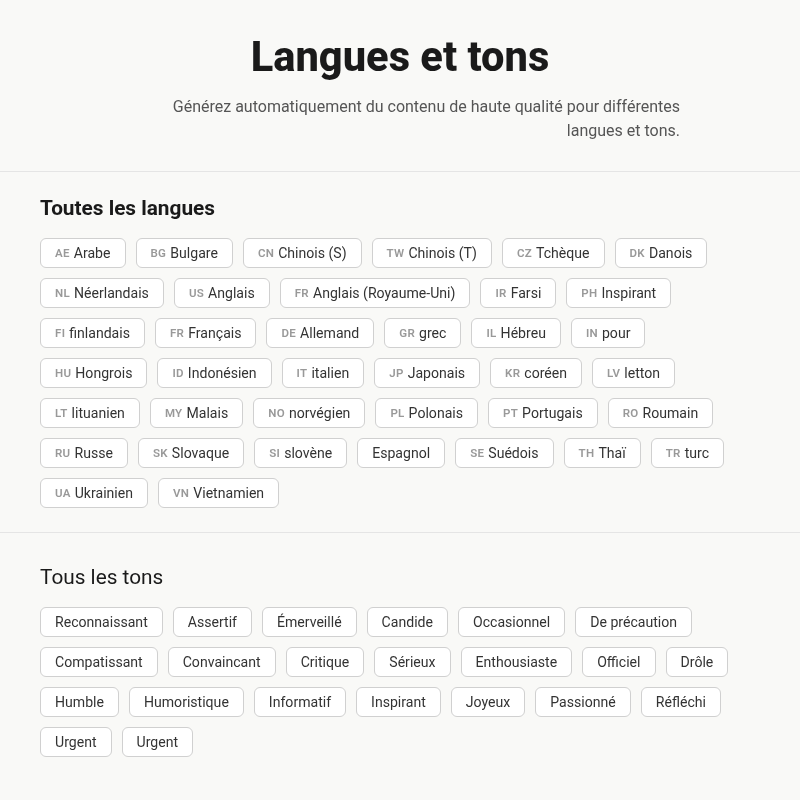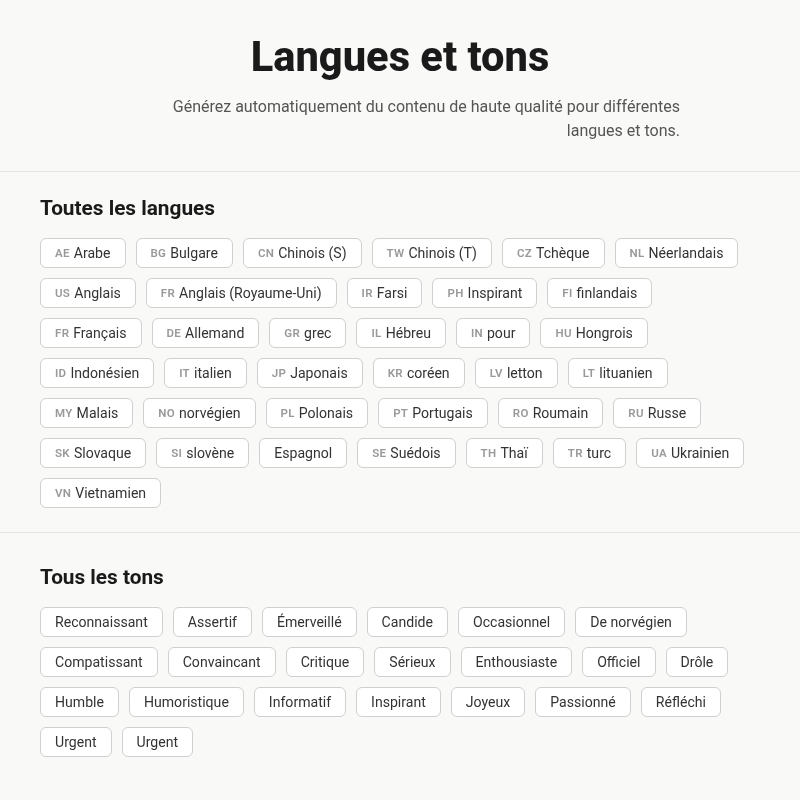--- a/index.html
+++ b/index.html
@@ -83,21 +83,21 @@
       text-transform: uppercase;
       letter-spacing: 0.3px;
     }
 
     .tone-section {
       padding: 8px 40px 32px;
     }
 
     .tone-section .section-title {
       font-size: 1.3rem;
-      font-weight: 700;
+      font-weight: 400;
       color: #1a1a1a;
       margin-bottom: 18px;
     }
   </style>
 </head>
 <body>
 
 <div class="header">
   <h1>Langues et tons</h1>
   <p>Générez automatiquement du contenu de haute qualité pour différentes langues et tons.</p>
@@ -122,20 +122,24 @@
       </div>
       <div class="tag">
         <span class="code">TW</span>
         <span>Chinois (T)</span>
       </div>
       <div class="tag">
         <span class="code">CZ</span>
         <span>Tchèque</span>
       </div>
       <div class="tag">
+        <span class="code">DK</span>
+        <span>Danois</span>
+      </div>
+      <div class="tag">
         <span class="code">NL</span>
         <span>Néerlandais</span>
       </div>
       <div class="tag">
         <span class="code">US</span>
         <span>Anglais</span>
       </div>
       <div class="tag">
         <span class="code">FR</span>
         <span>Anglais (Royaume-Uni)</span>
@@ -272,21 +276,21 @@
       <div class="tag">
         <span>Émerveillé</span>
       </div>
       <div class="tag">
         <span>Candide</span>
       </div>
       <div class="tag">
         <span>Occasionnel</span>
       </div>
       <div class="tag">
-        <span>De norvégien</span>
+        <span>De précaution</span>
       </div>
       <div class="tag">
         <span>Compatissant</span>
       </div>
       <div class="tag">
         <span>Convaincant</span>
       </div>
       <div class="tag">
         <span>Critique</span>
       </div>

